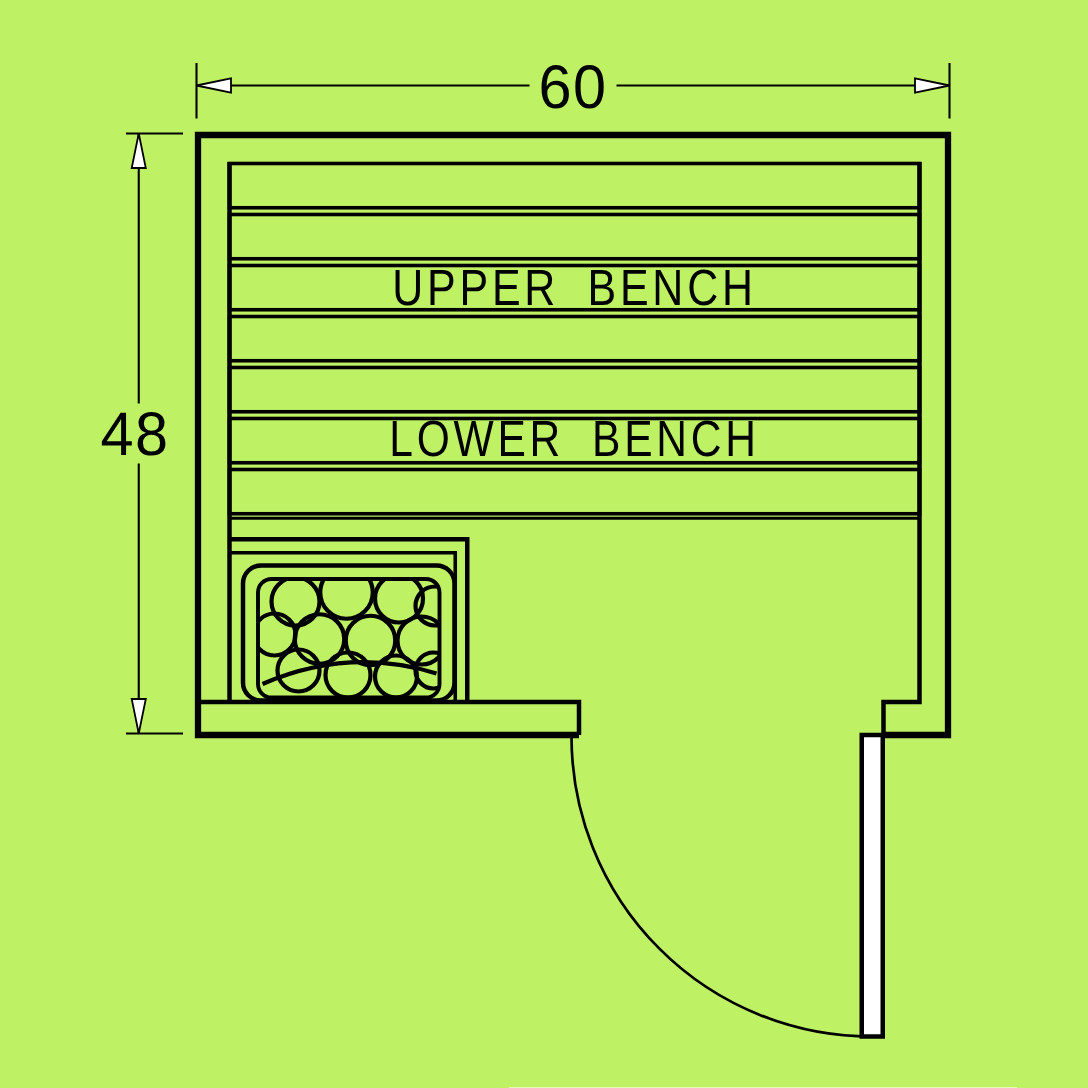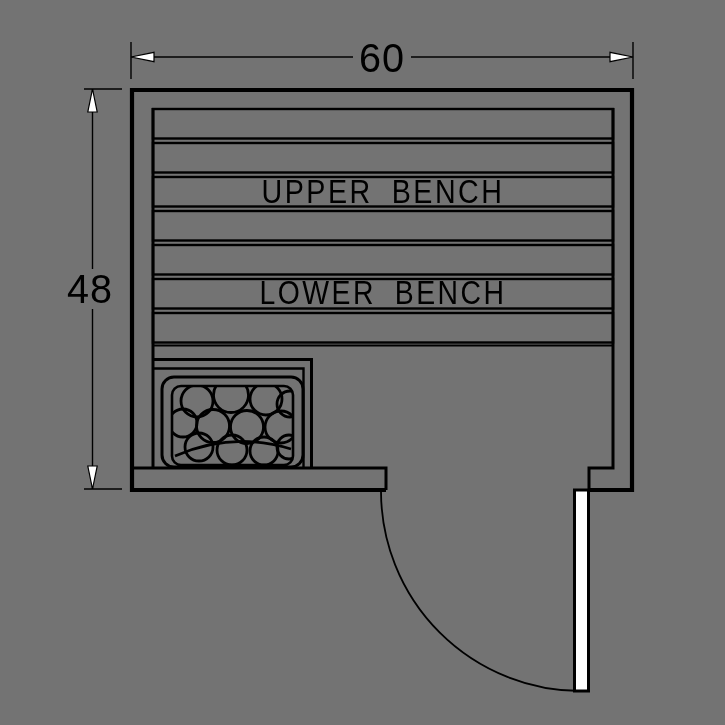--- a/index.html
+++ b/index.html
@@ -5,21 +5,21 @@
   html, body {
     margin: 0;
     padding: 0;
     background: #ffffff;
     font-family: "Liberation Sans", "DejaVu Sans", sans-serif;
   }
   .canvas {
     position: relative;
     width: 725px;
     height: 725px;
-    background: #737373;
+    background: #bef264;
     overflow: hidden;
   }
   svg { display: block; }
   .thin-text {
     font-family: "Liberation Sans", "DejaVu Sans", sans-serif;
     font-weight: 300;
     fill: #000000;
   }
   .dim-text { font-size: 41px; letter-spacing: 1px; }
   .bench-text { font-size: 34px; letter-spacing: 3px; word-spacing: 10px; }

